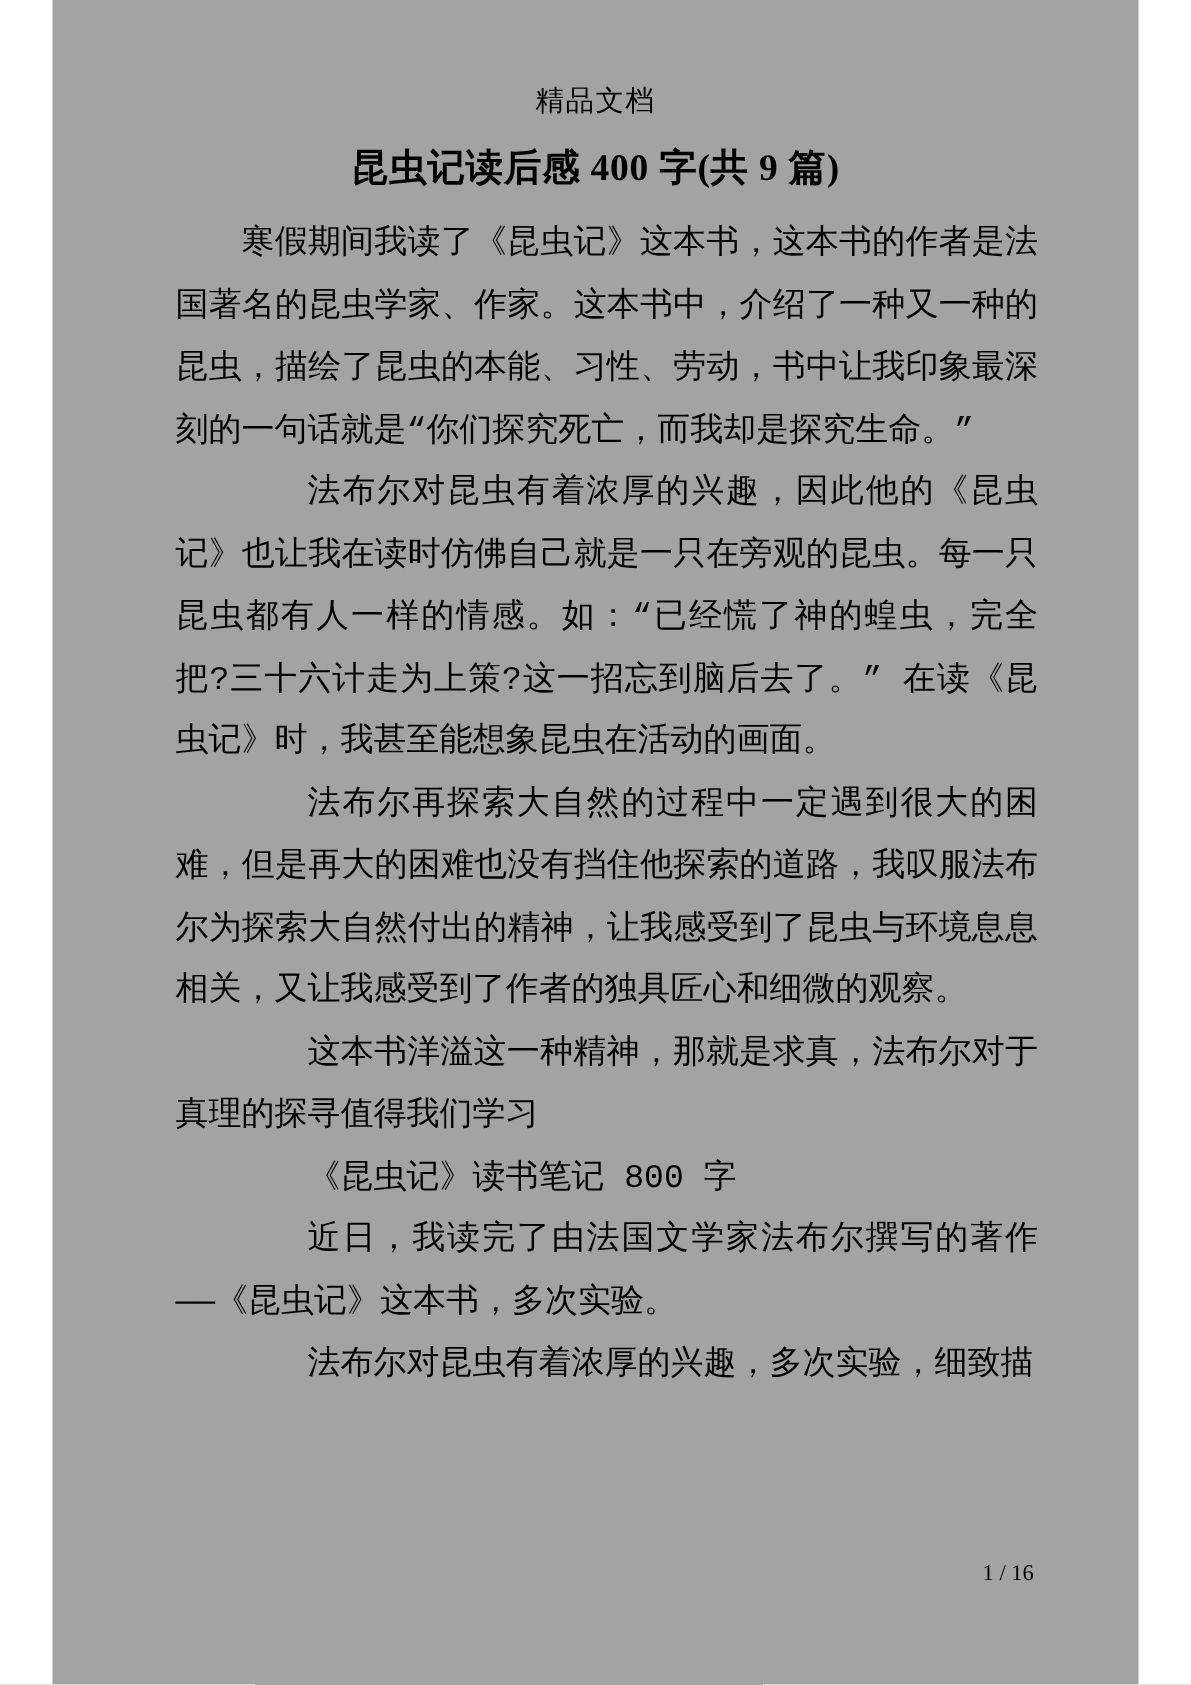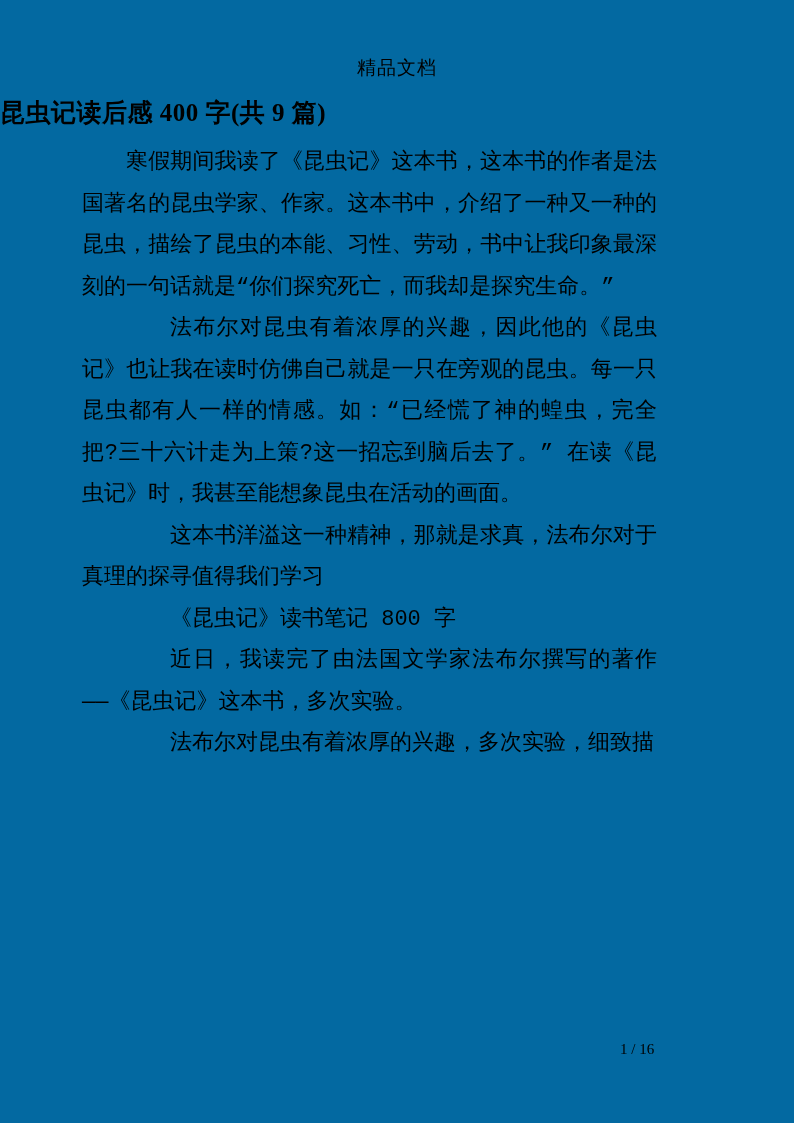--- a/index.html
+++ b/index.html
@@ -2,38 +2,39 @@
 <html><head>
 <meta charset="utf-8">
 <style>
   html, body {
     margin: 0;
     padding: 0;
     background: #ffffff;
   }
   .page {
     position: relative;
-    width: 794px;
+    width: 724px;
     height: 1123px;
     margin: 0 auto;
-    background: #0369a1;
+    background: #a3a3a3;
     overflow: hidden;
     font-family: "Liberation Serif", "DejaVu Serif", serif;
     color: #000000;
   }
   .doc-header {
     padding-top: 57px;
     text-align: center;
     font-size: 19px;
     line-height: 22px;
     letter-spacing: 1px;
     color: #000000;
   }
   .doc-title {
     margin-top: 18px;
+    text-align: center;
     font-size: 25px;
     line-height: 32px;
     font-weight: bold;
     letter-spacing: 0.5px;
     color: #000000;
   }
   .doc-body {
     margin-top: 13px;
     margin-left: 82px;
     width: 575px;
@@ -65,20 +66,21 @@
 
 <div class="page">
 
   <div class="doc-header">精品文档</div>
 
   <div class="doc-title">昆虫记读后感 400 字(共 9 篇)</div>
 
   <div class="doc-body">
     <p class="indent-sm">寒假期间我读了《昆虫记》这本书，这本书的作者是法国著名的昆虫学家、作家。这本书中，介绍了一种又一种的昆虫，描绘了昆虫的本能、习性、劳动，书中让我印象最深刻的一句话就是“你们探究死亡，而我却是探究生命。”</p>
     <p class="indent-lg">法布尔对昆虫有着浓厚的兴趣，因此他的《昆虫记》也让我在读时仿佛自己就是一只在旁观的昆虫。每一只昆虫都有人一样的情感。如：“已经慌了神的蝗虫，完全把?三十六计走为上策?这一招忘到脑后去了。” 在读《昆虫记》时，我甚至能想象昆虫在活动的画面。</p>
+    <p class="indent-lg">法布尔再探索大自然的过程中一定遇到很大的困难，但是再大的困难也没有挡住他探索的道路，我叹服法布尔为探索大自然付出的精神，让我感受到了昆虫与环境息息相关，又让我感受到了作者的独具匠心和细微的观察。</p>
     <p class="indent-lg">这本书洋溢这一种精神，那就是求真，法布尔对于真理的探寻值得我们学习</p>
     <p class="indent-lg">《昆虫记》读书笔记 800 字</p>
     <p class="indent-lg">近日，我读完了由法国文学家法布尔撰写的著作——《昆虫记》这本书，多次实验。</p>
     <p class="indent-lg">法布尔对昆虫有着浓厚的兴趣，多次实验，细致描</p>
   </div>
 
   <div class="page-footer">1 / 16</div>
 
 </div>
 

